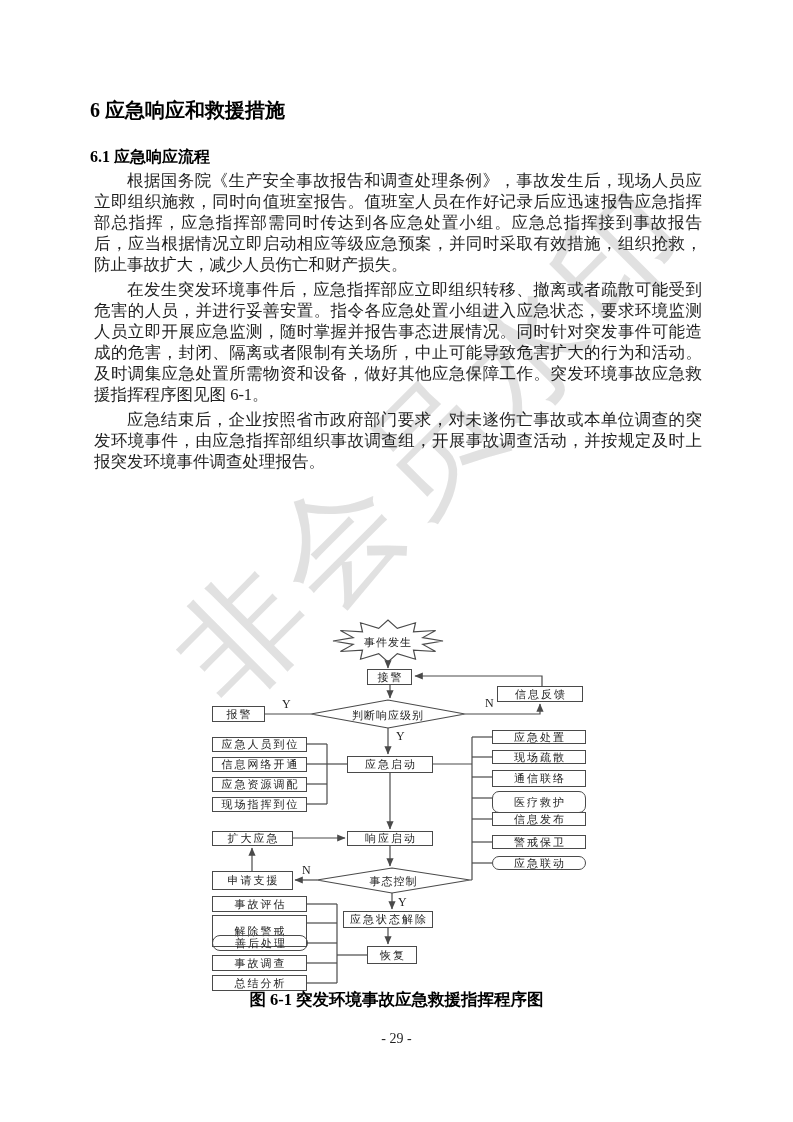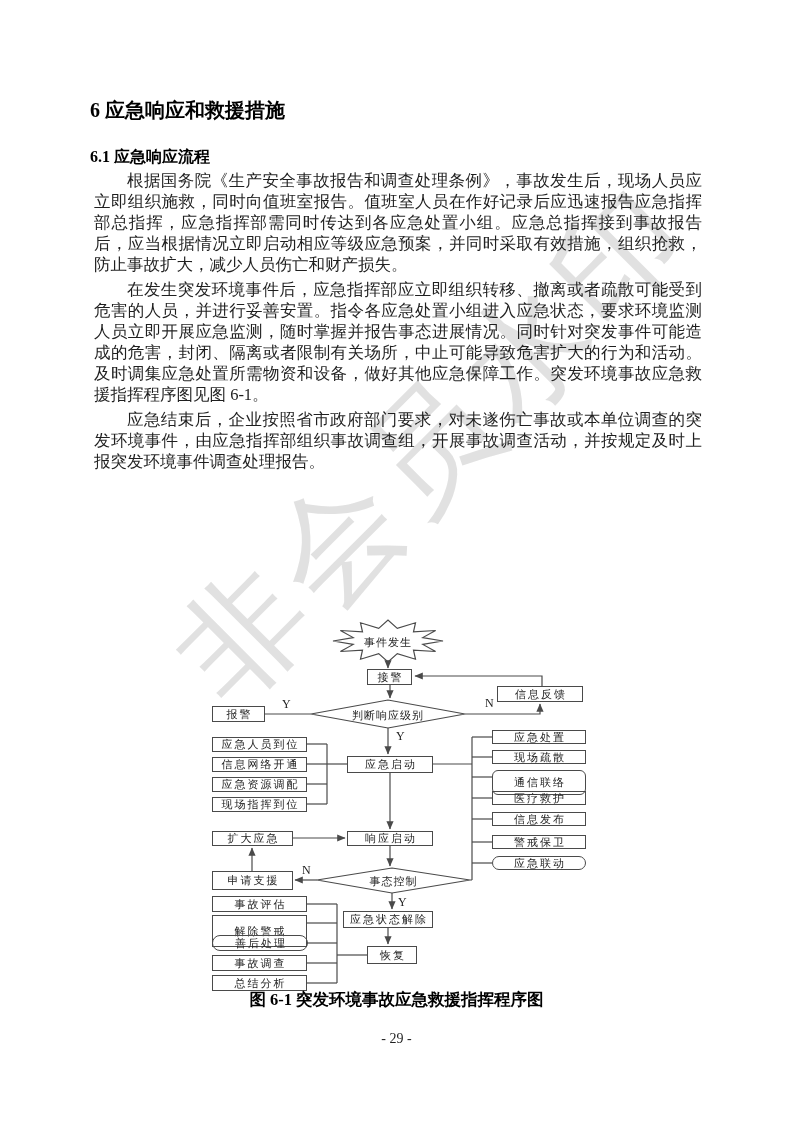--- a/index.html
+++ b/index.html
@@ -99,22 +99,22 @@
   .n-receive   { left:177px; top:53px;  width:45px; height:16px; }
   .n-report    { left:22px;  top:90px;  width:53px; height:16px; }
   .n-feedback  { left:307px; top:70px;  width:86px; height:16px; }
   .n-prep0     { left:22px;  top:121px; width:95px; height:15px; }
   .n-prep1     { left:22px;  top:141px; width:95px; height:15px; }
   .n-prep2     { left:22px;  top:161px; width:95px; height:15px; }
   .n-prep3     { left:22px;  top:181px; width:95px; height:15px; }
   .n-estart    { left:157px; top:140px; width:86px; height:17px; }
   .n-resp0     { left:302px; top:114px; width:94px; height:14px; }
   .n-resp1     { left:302px; top:134px; width:94px; height:14px; }
-  .n-resp2     { left:302px; top:154px; width:94px; height:25px;border-radius:6px; }
-  .n-resp3     { left:302px; top:175px; width:94px; height:14px; }
+  .n-resp2     { left:302px; top:154px; width:94px; height:17px; }
+  .n-resp3     { left:302px; top:175px; width:94px; height:22px;border-radius:7px; }
   .n-resp4     { left:302px; top:196px; width:94px; height:14px; }
   .n-resp5     { left:302px; top:219px; width:94px; height:14px; }
   .n-resp6     { left:302px; top:240px; width:94px; height:14px;border-radius:7px; }
   .n-expand    { left:22px;  top:215px; width:81px; height:15px; }
   .n-rstart    { left:157px; top:215px; width:86px; height:15px; }
   .n-support   { left:22px;  top:255px; width:81px; height:19px; }
   .n-release   { left:153px; top:295px; width:90px; height:17px; }
   .n-recovery  { left:177px; top:330px; width:50px; height:18px; }
   .n-close0    { left:22px;  top:280px; width:95px; height:16px; }
   .n-close1    { left:22px;  top:299px; width:95px; height:32px; }

